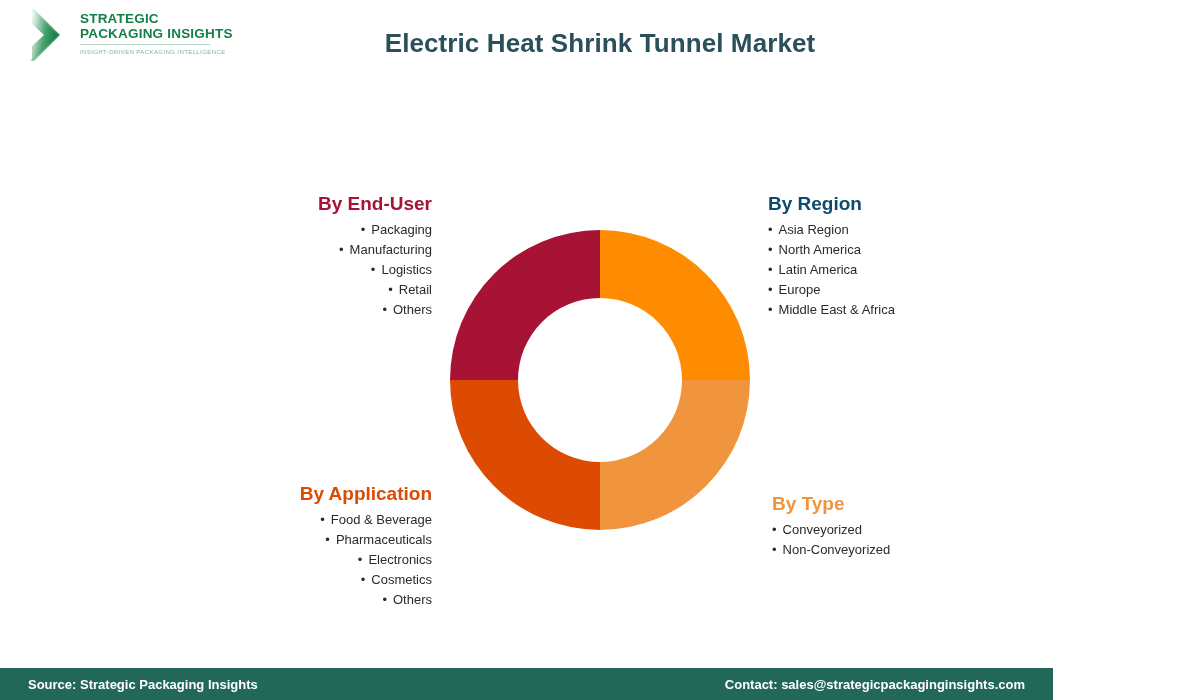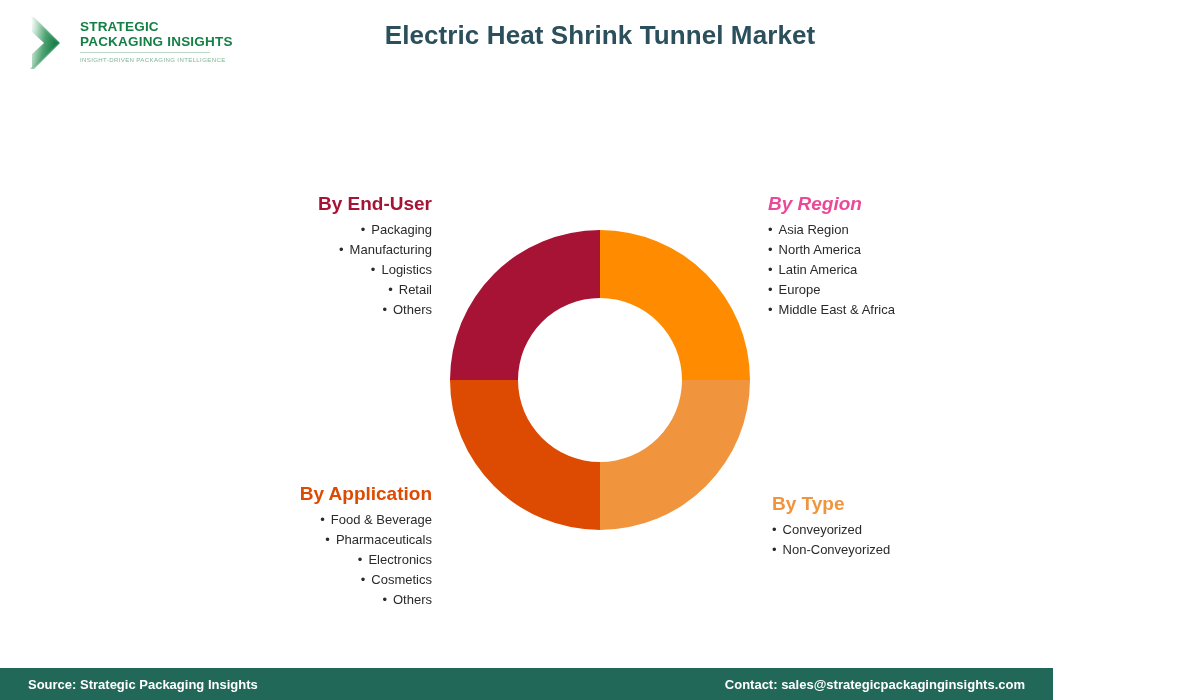--- a/index.html
+++ b/index.html
@@ -20,21 +20,21 @@
   #header {
     position: absolute;
     top: 0; left: 0;
     width: 1200px;
     height: 90px;
   }
 
   #logo {
     position: absolute;
     left: 28px;
-    top: 12px;
+    top: 4px;
     width: 180px;
     height: 66px;
   }
   #logo-mark {
     position: absolute;
     left: 0; top: 2px;
     width: 46px; height: 58px;
   }
   #logo-text {
     position: absolute;
@@ -155,21 +155,21 @@
       </svg>
     </div>
     <div id="logo-text">
       <div class="logo-line">STRATEGIC</div>
       <div class="logo-line">PACKAGING INSIGHTS</div>
       <div id="logo-rule"></div>
       <div id="logo-tagline">INSIGHT-DRIVEN PACKAGING INTELLIGENCE</div>
     </div>
   </div>
 
-  <div id="page-title" style="color: rgb(43, 80, 91);">Electric Heat Shrink Tunnel Market</div>
+  <div id="page-title" style="color: rgb(43, 80, 91); margin-top: 8px;">Electric Heat Shrink Tunnel Market</div>
 </div>
 
 <div id="donut-wrap">
   <svg width="300" height="300" viewBox="0 0 300 300">
 
     <path d="M150 0 A150 150 0 0 1 300 150 L232 150 A82 82 0 0 0 150 68 Z" fill="#FF8C00"></path>
 
     <path d="M300 150 A150 150 0 0 1 150 300 L150 232 A82 82 0 0 0 232 150 Z" fill="#F0943E"></path>
 
     <path d="M150 300 A150 150 0 0 1 0 150 L68 150 A82 82 0 0 0 150 232 Z" fill="#DD4A02"></path>
@@ -183,21 +183,21 @@
   <ul class="seg-list">
     <li>Packaging</li>
     <li>Manufacturing</li>
     <li>Logistics</li>
     <li>Retail</li>
     <li>Others</li>
   </ul>
 </div>
 
 <div class="seg-block align-left" id="block-region">
-  <div class="seg-title" style="color: #ec4899; font-style: italic;">By Region</div>
+  <div class="seg-title" style="color: #0c4a6e;">By Region</div>
   <ul class="seg-list">
     <li>Asia Region</li>
     <li>North America</li>
     <li>Latin America</li>
     <li>Europe</li>
     <li>Middle East &amp; Africa</li>
   </ul>
 </div>
 
 <div class="seg-block align-right" id="block-application">

